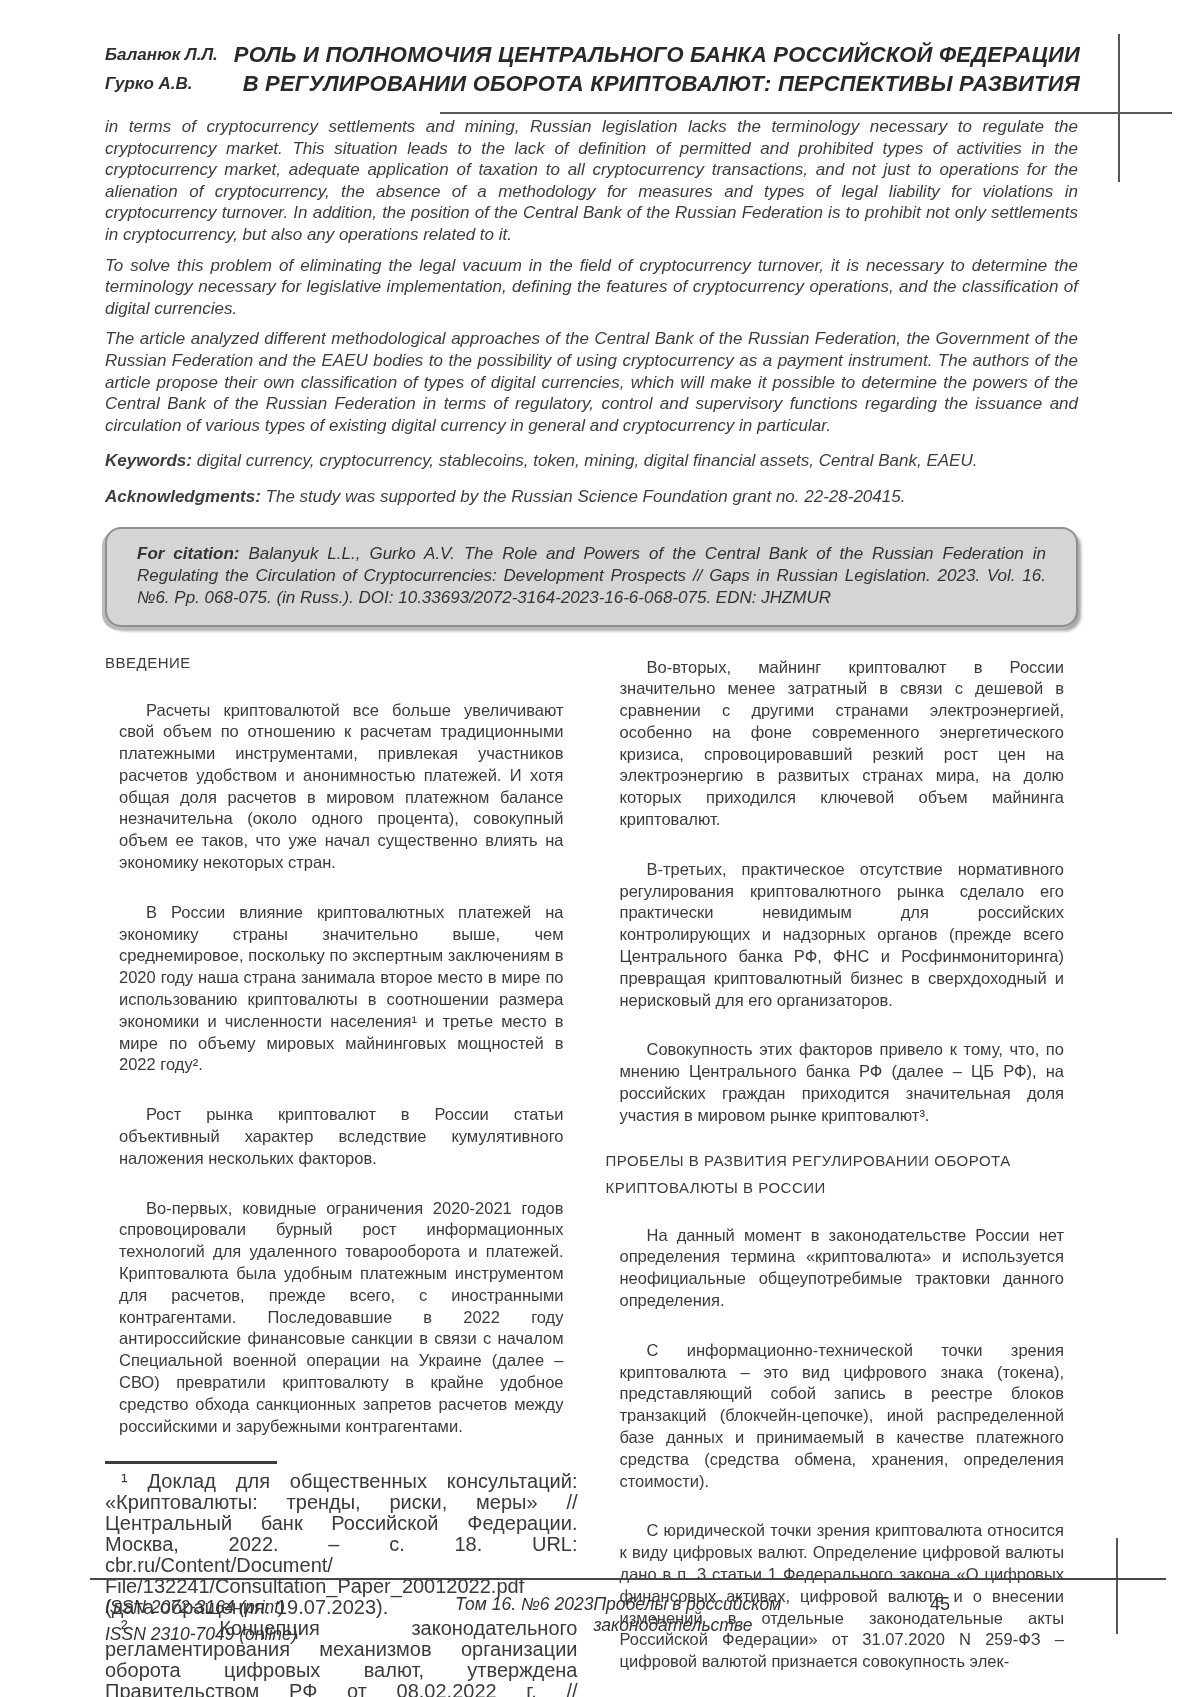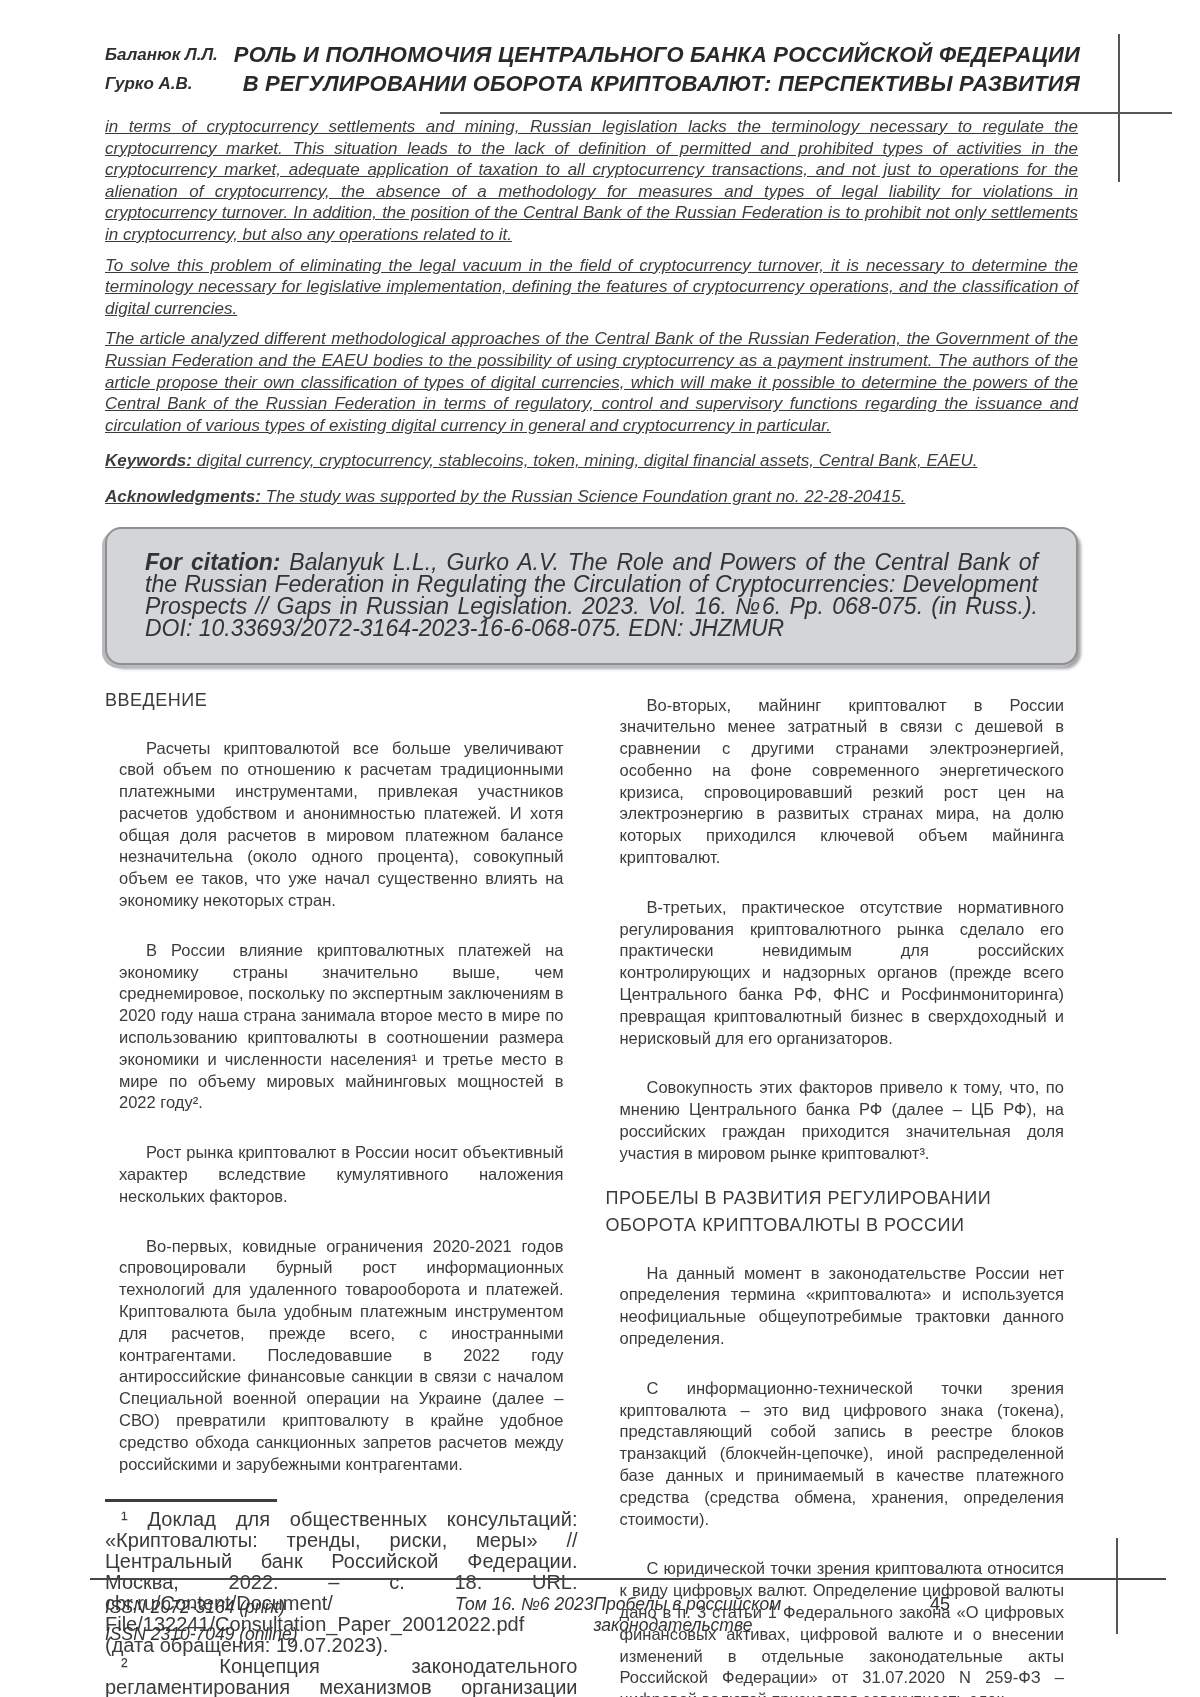--- a/index.html
+++ b/index.html
@@ -19,53 +19,53 @@
   
   .header{
     display:flex;justify-content:space-between;align-items:flex-start;
     padding:40px 120px 0 105px;
   }
   .authors{font-size:17px;font-weight:bold;font-style:italic;line-height:29px;color:#2e2f31;}
   .title{text-align:right;font-size:22px;font-weight:bold;font-style:italic;line-height:29px;color:#28292b;letter-spacing:0.2px;}
   .header-rule{position:absolute;left:440px;top:112px;width:732px;height:2px;background:#55565a;}
 
   
-  .abstract{padding:18px 122px 0 105px;text-decoration:underline;}
+  .abstract{padding:18px 122px 0 105px;}
   .abstract p{
     margin:0 0 9px 0;
     font-size:17px;font-style:italic;line-height:21.6px;
     text-align:justify;color:#3c3d3f;
   }
   .abstract p.kw{margin-top:14px;}
   .bi{font-weight:bold;}
 
   
   .citation-wrap{padding:10px 122px 0 105px;}
   .citation-box{
     background:#d4d5d7;
     border:2px solid #8e8f93;
     border-radius:16px;
     box-shadow:-3px 3px 0 0 #b9babd, 3px 4px 3px rgba(60,60,65,0.45);
     padding:10px 26px 12px 26px;
   }
   .citation-box p{
-    margin:12px;font-size:23px;font-style:italic;line-height:22px;
+    margin:4px;font-size:17px;font-style:italic;line-height:22px;
     text-align:justify;color:#323335;
   }
 
   
   .columns{
     display:flex;gap:28px;
     padding:16px 122px 0 105px;
     height:912px;
   }
   .col{flex:1 1 0;display:flex;flex-direction:column;min-width:0;}
   .col h2{
     margin:6px 0 10px 0;
-    font-size:18px;font-weight:normal;line-height:27px;
+    font-size:15px;font-weight:normal;line-height:27px;
     letter-spacing:0.5px;color:#3a3b3d;
   }
   .col p.body{
     margin:14px;font-size:16.5px;line-height:21.8px;
     text-align:justify;text-indent:27px;color:#3a3b3d;
   }
   .footnotes{margin-top:auto;padding-top:10px;}
   .fn-rule{width:172px;height:3px;background:#3c3d3f;margin-bottom:7px;}
   .footnotes p.fn{
     margin:0;font-size:20px;line-height:21px;
@@ -119,21 +119,21 @@
       <p><span class="bi">For citation:</span><span> Balanyuk L.L., Gurko A.V. The Role and Powers of the Central Bank of the Russian Federation in Regulating the Circulation of Cryptocurrencies: Development Prospects // Gaps in Russian Legislation. 2023. Vol. 16. №6. Pp. 068-075. (in Russ.). DOI: 10.33693/2072-3164-2023-16-6-068-075. EDN: JHZMUR</span></p>
     </div>
   </div>
 
   <main class="columns">
 
     <div class="col">
       <h2>ВВЕДЕНИЕ</h2>
       <p class="body">Расчеты криптовалютой все больше увеличивают свой объем по отношению к расчетам традиционными платежными инструментами, привлекая участников расчетов удобством и анонимностью платежей. И хотя общая доля расчетов в мировом платежном балансе незначительна (около одного процента), совокупный объем ее таков, что уже начал существенно влиять на экономику некоторых стран.</p>
       <p class="body">В России влияние криптовалютных платежей на экономику страны значительно выше, чем среднемировое, поскольку по экспертным заключениям в 2020 году наша страна занимала второе место в мире по использованию криптовалюты в соотношении размера экономики и численности населения¹ и третье место в мире по объему мировых майнинговых мощностей в 2022 году².</p>
-      <p class="body">Рост рынка криптовалют в России носит объективный характер вследствие кумулятивного наложения нескольких факторов.</p>
+      <p class="body">Рост рынка криптовалют в России статьи объективный характер вследствие кумулятивного наложения нескольких факторов.</p>
       <p class="body">Во-первых, ковидные ограничения 2020-2021 годов спровоцировали бурный рост информационных технологий для удаленного товарооборота и платежей. Криптовалюта была удобным платежным инструментом для расчетов, прежде всего, с иностранными контрагентами. Последовавшие в 2022 году антироссийские финансовые санкции в связи с началом Специальной военной операции на Украине (далее – СВО) превратили криптовалюту в крайне удобное средство обхода санкционных запретов расчетов между российскими и зарубежными контрагентами.</p>
       <div class="footnotes">
         <div class="fn-rule"></div>
         <p class="fn">¹ Доклад для общественных консультаций: «Криптовалюты: тренды, риски, меры» // Центральный банк Российской Федерации. Москва, 2022. – с. 18. URL: cbr.ru/Content/Document/ File/132241/Consultation_Paper_20012022.pdf (дата обращения: 19.07.2023).</p>
         <p class="fn">² Концепция законодательного регламентирования механизмов организации оборота цифровых валют, утверждена Правительством РФ от 08.02.2022 г. // Официальный сайт Правительства Российской Федерации, 2022. URL: http://static.government.ru/media/files/Dik7wBqAubc34ed649ql2Kg6HuTANrqZ.pdf (дата обращения: 19.07.2023).</p>
       </div>
     </div>
 
     <div class="col">
       <p class="body">Во-вторых, майнинг криптовалют в России значительно менее затратный в связи с дешевой в сравнении с другими странами электроэнергией, особенно на фоне современного энергетического кризиса, спровоцировавший резкий рост цен на электроэнергию в развитых странах мира, на долю которых приходился ключевой объем майнинга криптовалют.</p>

